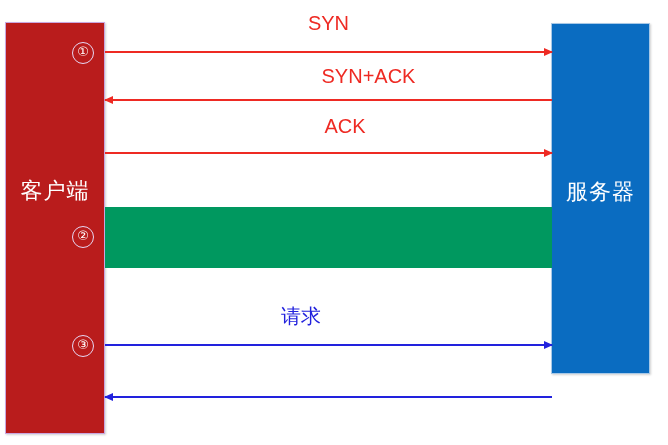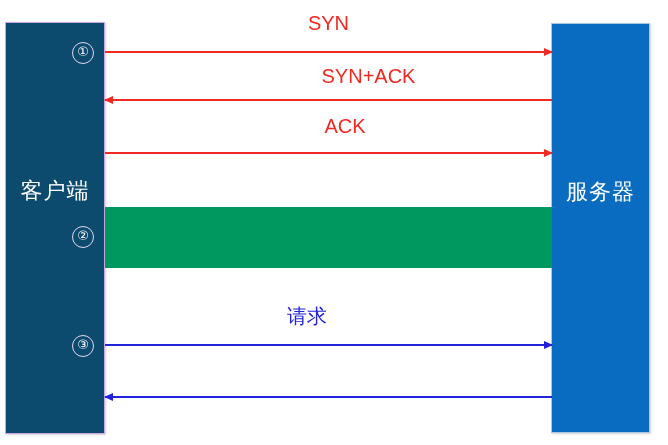--- a/index.html
+++ b/index.html
@@ -21,29 +21,29 @@
   
   .lifeline {
     position: absolute;
     box-sizing: border-box;
   }
   #client-box {
     left: 5px;
     top: 22px;
     width: 100px;
     height: 412px;
-    background: #0c4a6e;
+    background: #b91c1c;
     border: 1px solid #c9a7e0;
     box-shadow: 1px 1px 2px rgba(0,0,0,0.18);
   }
   #server-box {
     left: 551px;
     top: 23px;
     width: 99px;
-    height: 410px;
+    height: 351px;
     background: #0A6CC1;
     border: 1px solid #a8c8e6;
     box-shadow: 1px 1px 2px rgba(0,0,0,0.18);
   }
   .lifeline-label {
     position: absolute;
     left: 0;
     right: 0;
     text-align: center;
     color: #ffffff;
@@ -159,21 +159,21 @@
     <div class="shaft"></div>
     <div class="arrow-head left"></div>
   </div>
 
   <div class="msg-label red" style="left:105px; top:116px; width:480px;">ACK</div>
   <div class="arrow-line red" style="left:105px; top:152px; width:447px;">
     <div class="shaft"></div>
     <div class="arrow-head right"></div>
   </div>
 
-  <div class="msg-label blue" style="left:106px; top:306px; width:402px;">请求</div>
+  <div class="msg-label blue" style="left:100px; top:306px; width:402px;">请求</div>
   <div class="arrow-line blue" style="left:105px; top:344px; width:447px;">
     <div class="shaft"></div>
     <div class="arrow-head right"></div>
   </div>
 
   <div class="arrow-line blue" style="left:105px; top:396px; width:447px;">
     <div class="shaft"></div>
     <div class="arrow-head left"></div>
   </div>
 

